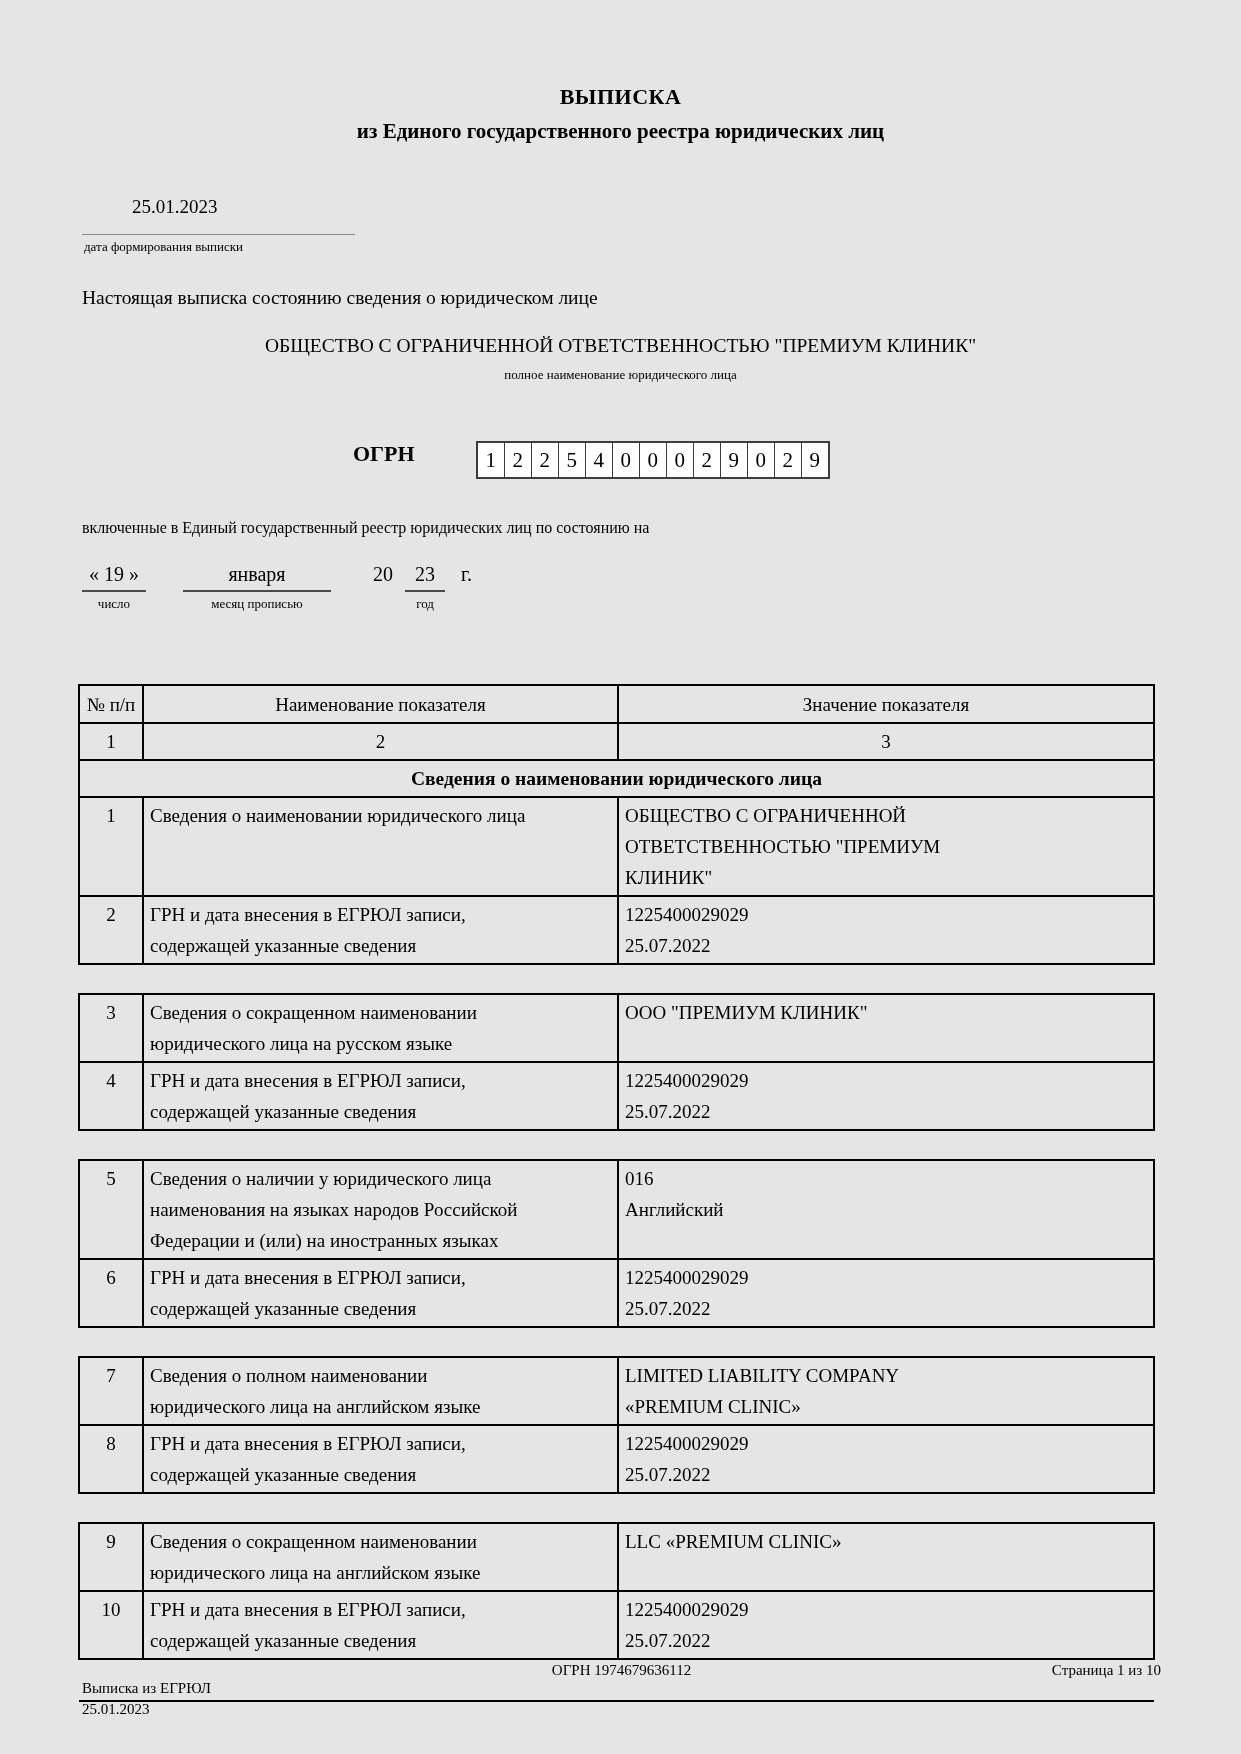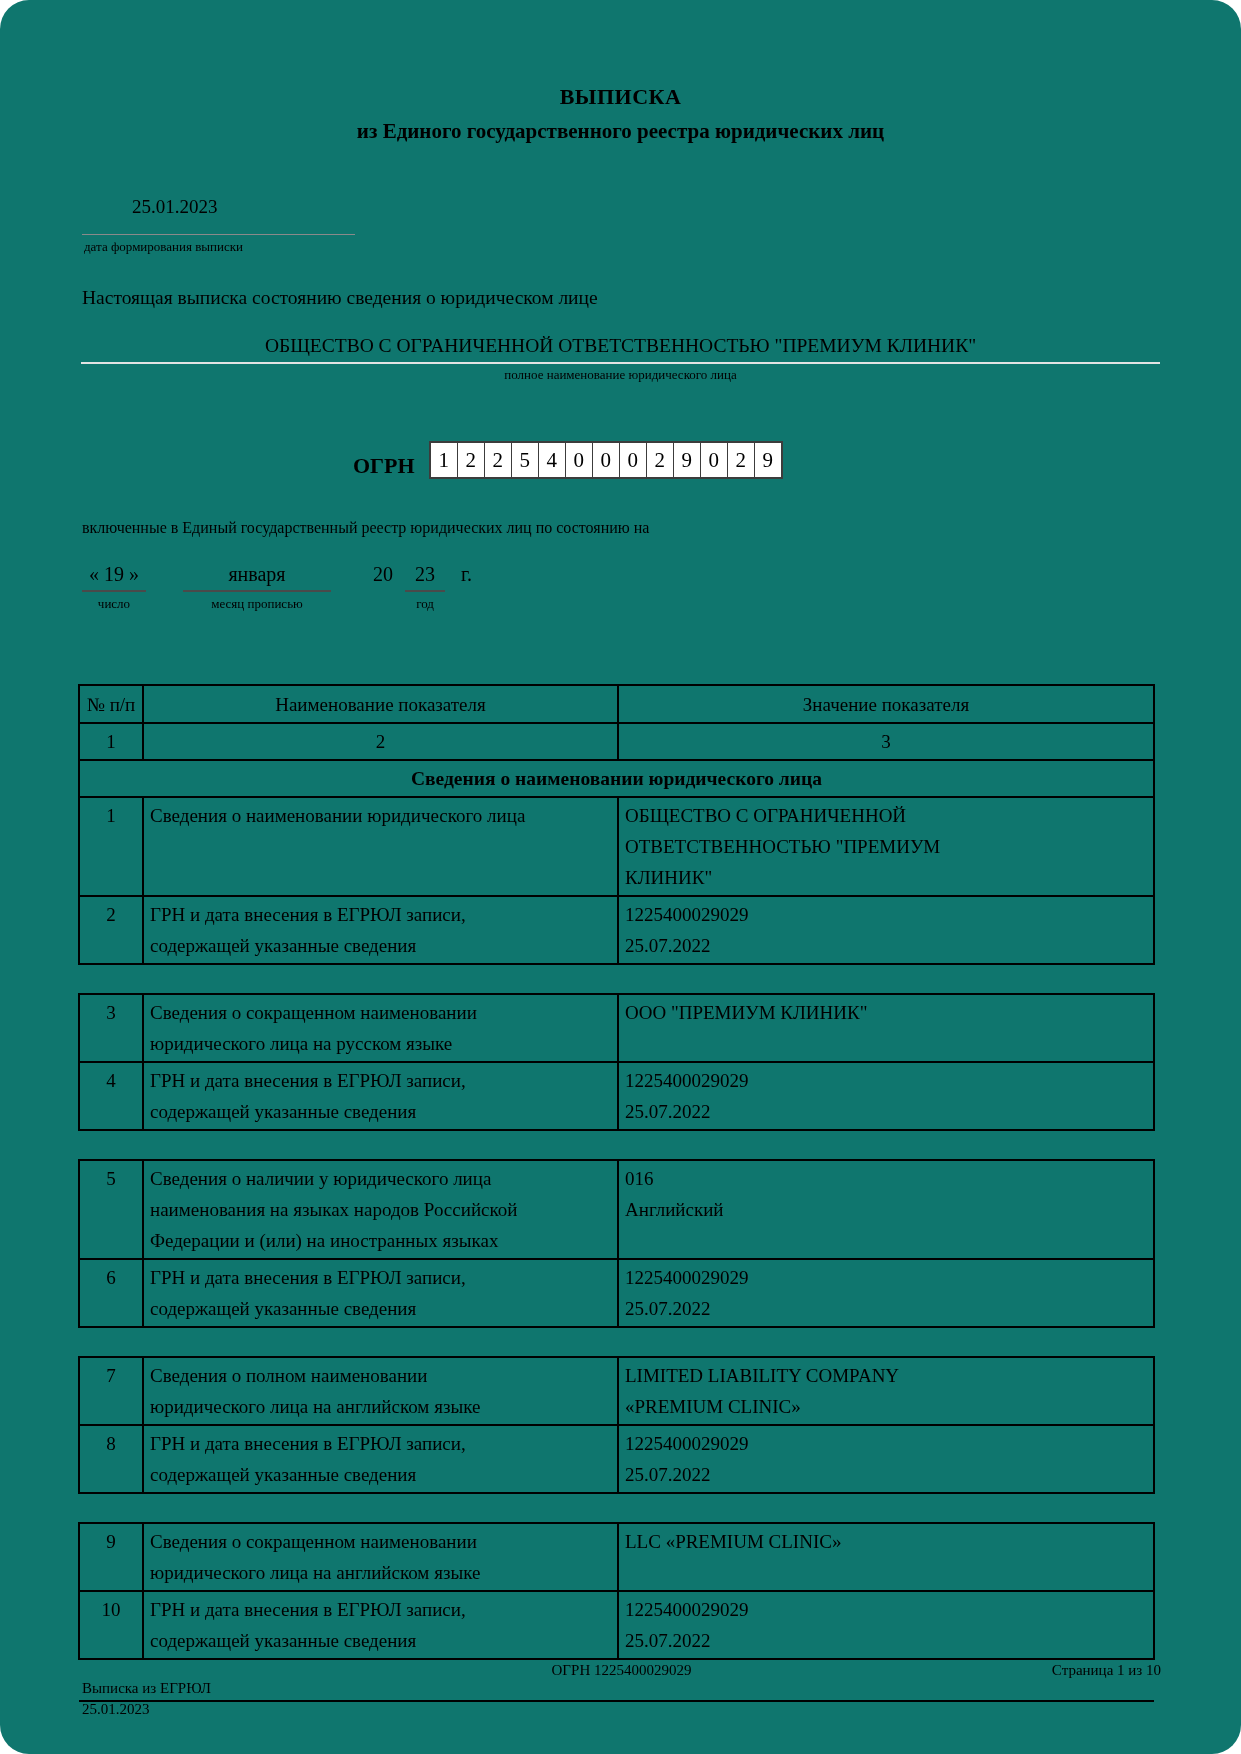--- a/index.html
+++ b/index.html
@@ -1,23 +1,22 @@
 <!DOCTYPE html>
 <html><head>
 <meta charset="utf-8">
 <style>
   html,body { margin:0; padding:0; background:#ffffff; }
   .page {
     position:relative;
     width:1241px; height:1754px;
-    background:#0f766e;
+    background:#e5e5e5;
     font-family:"Liberation Serif", serif;
     color:#000000;
     overflow:hidden;
-    border-radius:29px;
   }
 
   
   .doc-title {
     padding-top:84px;
     text-align:center;
     font-size:22px;
     font-weight:bold;
     letter-spacing:.5px;
   }
@@ -59,21 +58,22 @@
   .company-label {
     margin-top:3px;
     text-align:center;
     font-size:13px;
   }
 
   
   .ogrn-row {
     margin:58px 0 0 353px;
     display:flex;
-    align-items:flex-end;
+    align-items:flex-start;
+    gap:47px;
   }
   .ogrn-label {
     font-size:22px;
     font-weight:bold;
     margin-right:14px;
   }
   .ogrn-cells {
     display:flex;
     border:2px solid #3c3c3c;
   }
@@ -319,21 +319,21 @@
         <td class="c-val">1225400029029
 25.07.2022</td>
       </tr>
       <tr class="lastrow">
           <td colspan="3"></td>
         </tr>
     </tbody>
   </table>
 
   <div class="footer">
-    <div class="footer-center">ОГРН 1225400029029</div>
+    <div class="footer-center">ОГРН 1974679636112</div>
     <div class="footer-left">
       <div>Выписка из ЕГРЮЛ</div>
       <div>25.01.2023</div>
     </div>
     <div class="footer-right">Страница 1 из 10</div>
   </div>
 
 </div>
 
 </body></html>

